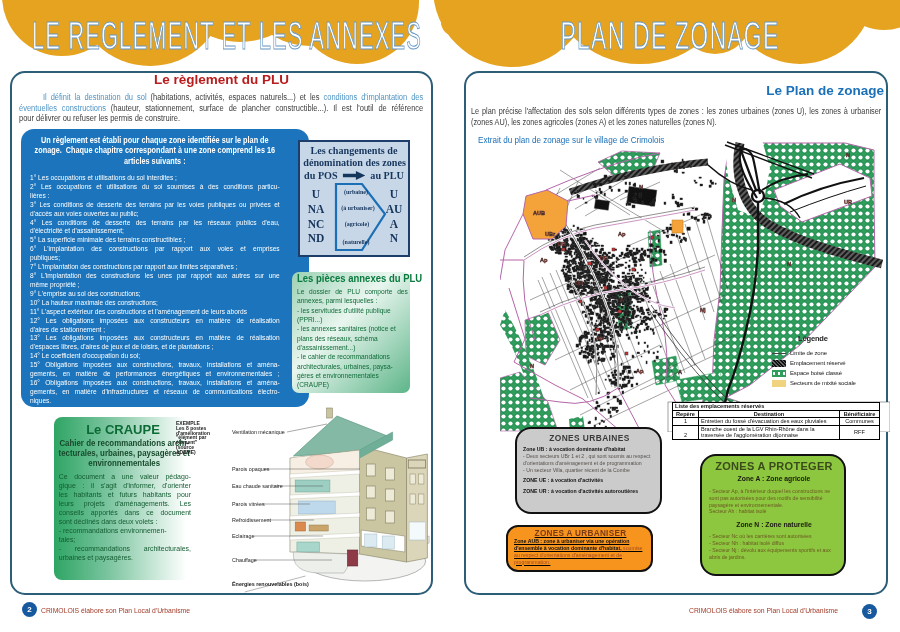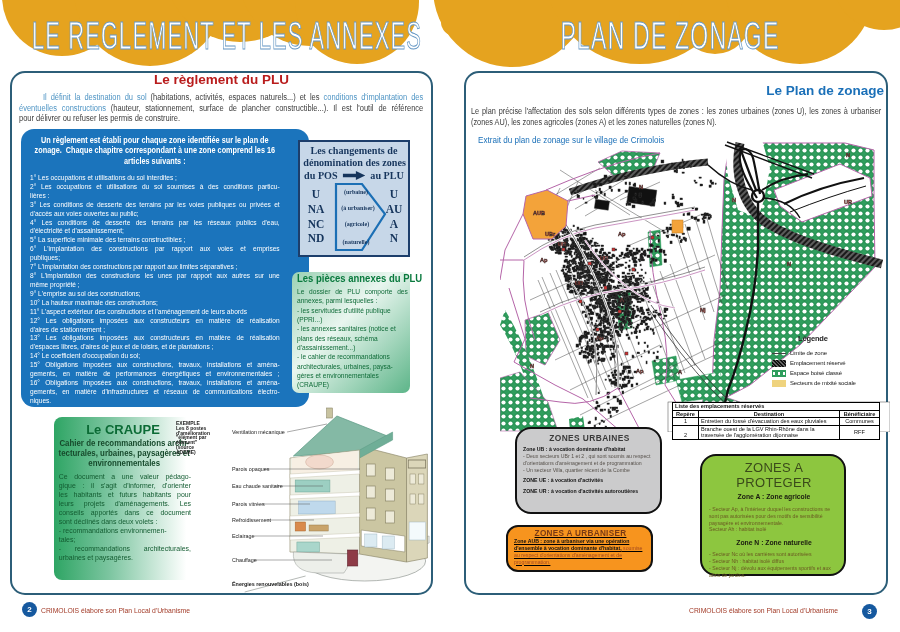--- a/index.html
+++ b/index.html
@@ -2142,21 +2142,21 @@
   <div class="cx" style="font-size:6.2px;line-height:6.9px;color:#A34A20;transform:scaleX(0.84);">
     <div class="ln"><b style="color:#111;">Zone AUB : zone à urbaniser via une opération</b></div>
     <div class="ln"><b style="color:#111;">d'ensemble à vocation dominante d'habitat,</b> soumise</div>
     <div class="ln">au respect d'orientations d'aménagement et de</div>
     <div class="ln">programmation.</div>
   </div>
 </div>
 
 <div class="abs" style="left:700px;top:454px;width:146px;height:122px;background:#8DC63F;border:2.5px solid #111;border-radius:16px;box-sizing:border-box;padding:4px 0 0 7px;">
 
-  <div style="font-size:13px;font-weight:normal;text-align:center;color:#3A4A1A;letter-spacing:0.3px;width:130px;">ZONES A PROTEGER</div>
+  <div style="font-size:11px;font-weight:bold;text-align:center;color:#3A4A1A;letter-spacing:0.3px;width:130px;">ZONES A PROTEGER</div>
 
   <div style="font-size:6.8px;font-weight:bold;text-align:center;color:#1A1A10;margin-top:3px;width:130px;">Zone A : Zone agricole</div>
 
   <div class="cx" style="font-size:6.2px;line-height:6.8px;color:#6A5A22;margin-top:6px;transform:scaleX(0.84);">
     <div class="ln">- Secteur Ap, à l'intérieur duquel les constructions ne</div>
     <div class="ln">sont pas autorisées pour des motifs de sensibilité</div>
     <div class="ln">paysagère et environnementale.</div>
     <div class="ln">Secteur Ah : habitat isolé</div>
   </div>
 

